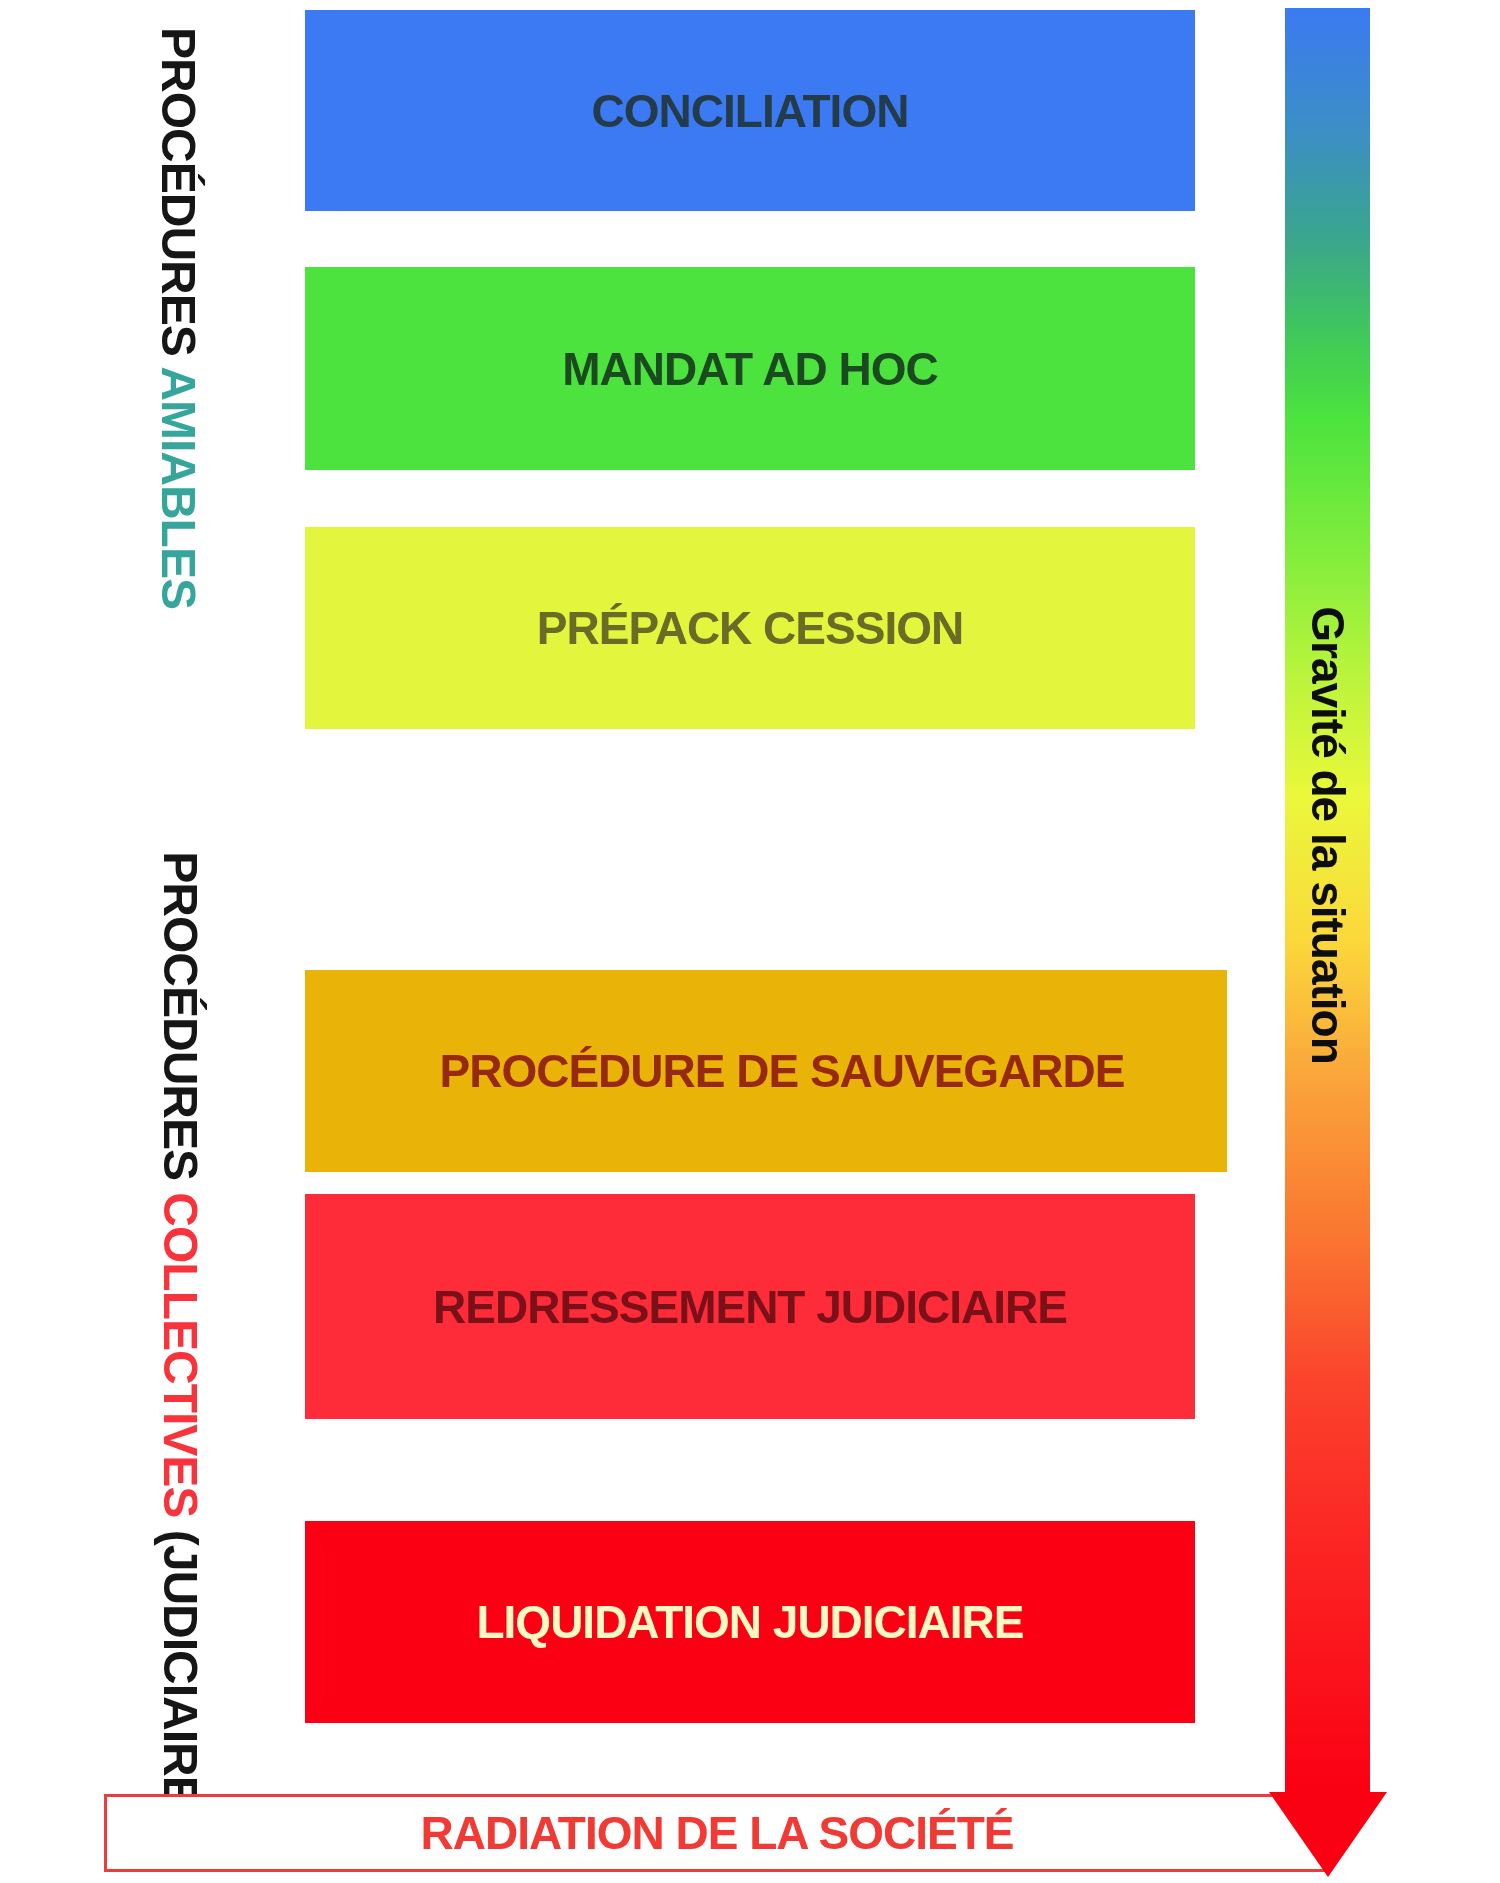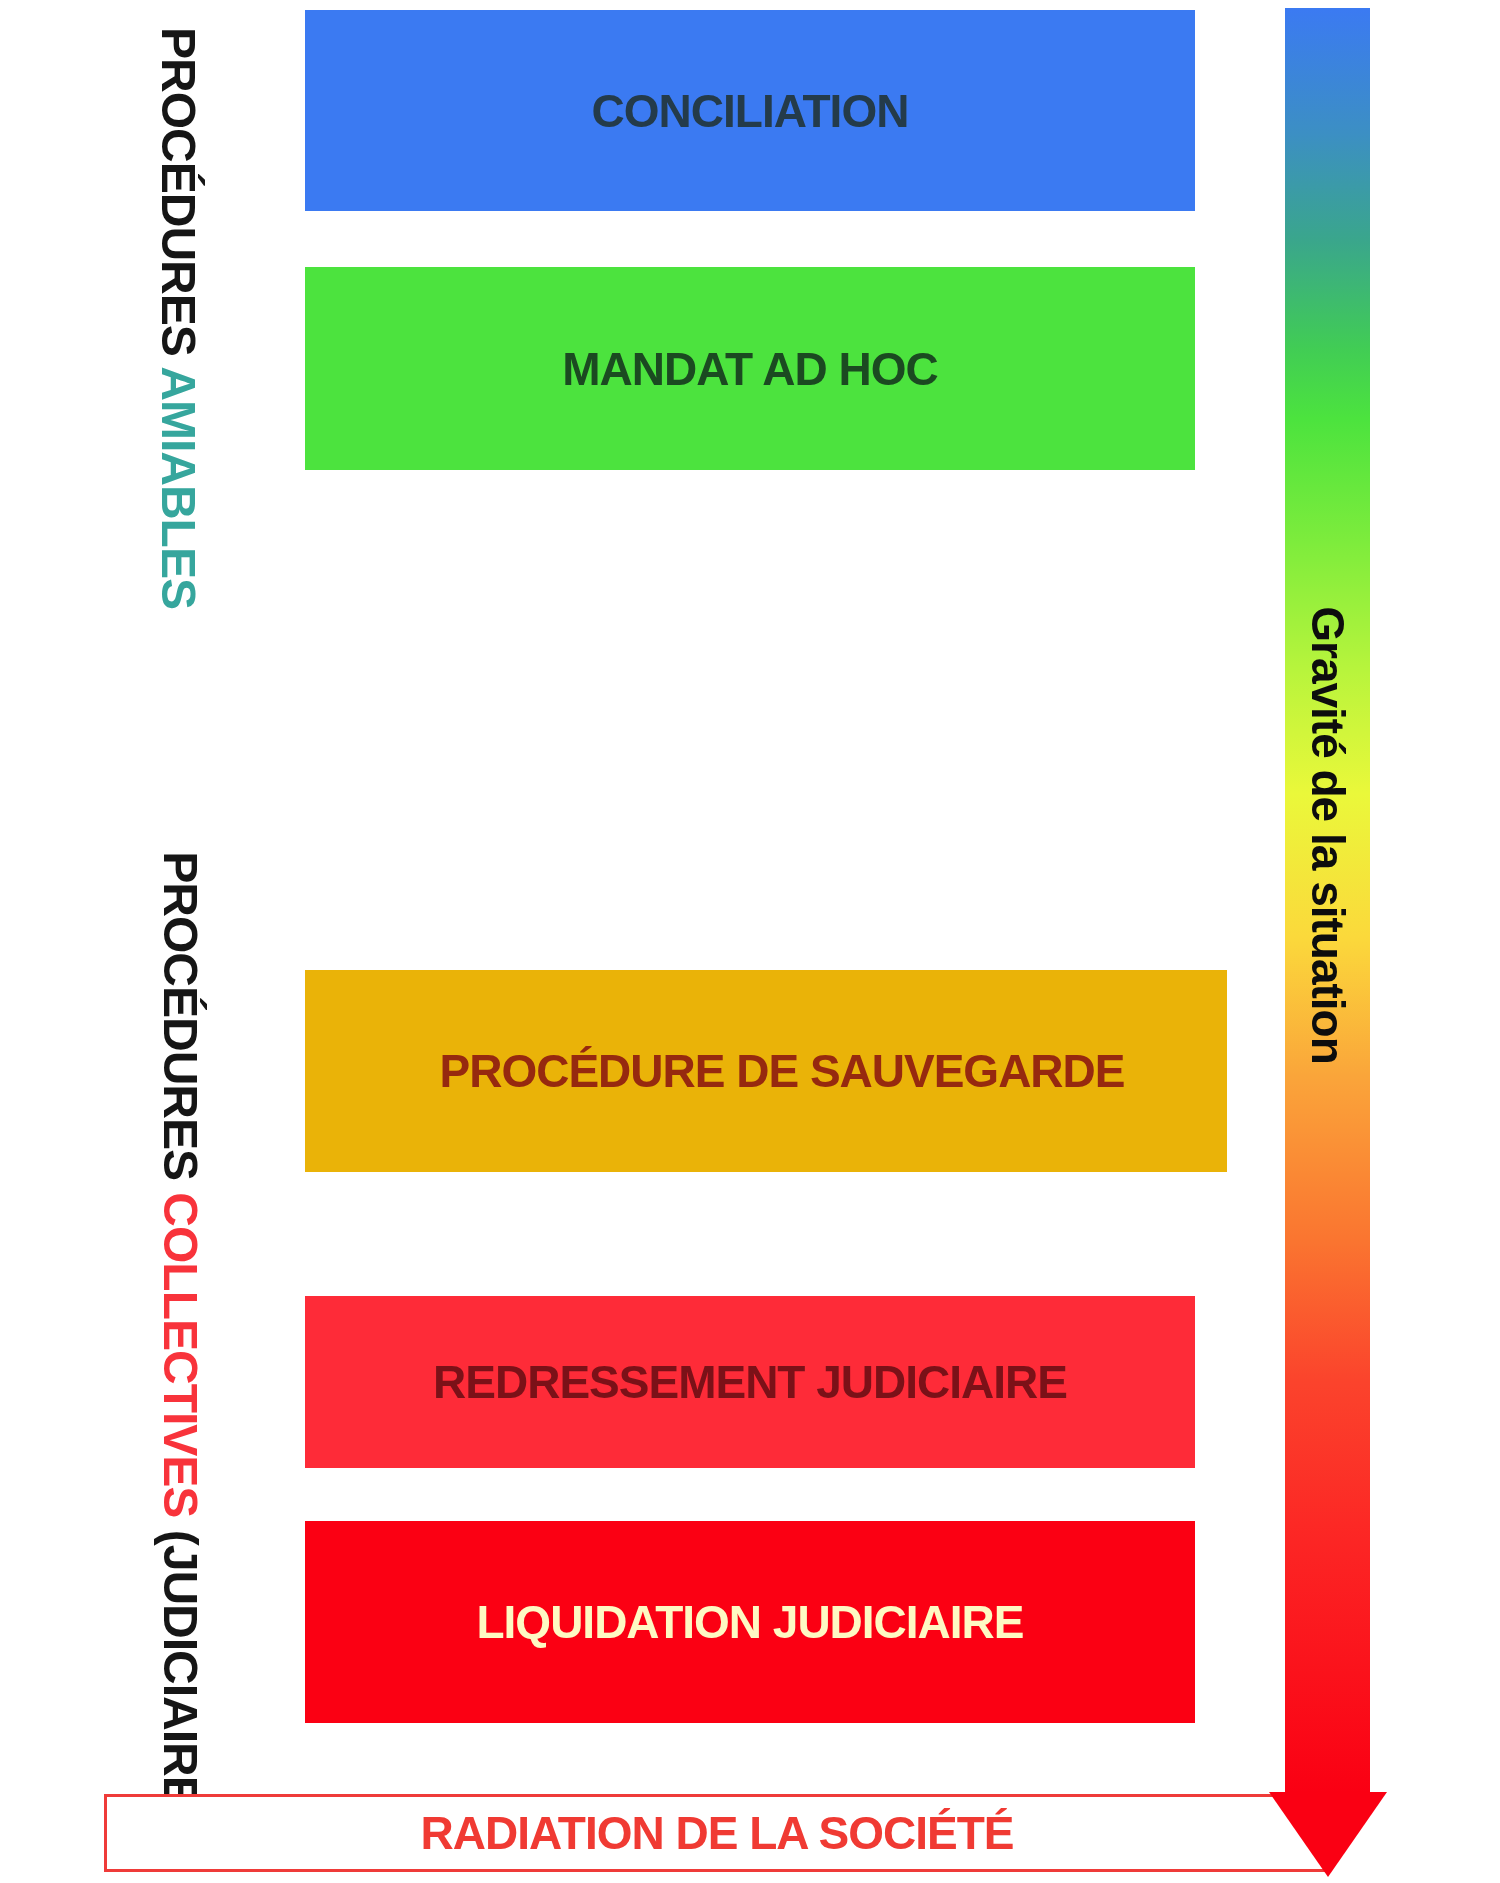--- a/index.html
+++ b/index.html
@@ -14,21 +14,21 @@
   .bar{
     position:absolute;left:305px;width:890px;
     display:flex;align-items:center;justify-content:center;
     font-weight:bold;font-size:46px;letter-spacing:-1px;
     white-space:nowrap;
   }
   .bar-conciliation {top:10px;  height:201px;background:#3b7af2;color:#243b4a;}
   .bar-mandat       {top:267px; height:203px;background:#4ce33e;color:#1b4a21;}
   .bar-prepack      {top:527px; height:202px;background:#e4f53e;color:#6b6b28;}
   .bar-sauvegarde   {top:970px; height:202px;background:#eab308;color:#96290f;padding-left:32px;}
-  .bar-redressement {top:1296px;height:172px;background:#fe2b38;color:#7b1118;}
+  .bar-redressement {top:1194px;height:225px;background:#fe2b38;color:#7b1118;}
   .bar-liquidation  {top:1521px;height:202px;background:#fb0013;color:#fef9c3;}
 
   
   .milestone{
     position:absolute;left:104px;
     background:#ffffff;border:3px solid #ef3b39;
     display:flex;align-items:center;justify-content:center;
     color:#f03a33;font-weight:bold;font-size:46px;letter-spacing:-1px;
     box-sizing:border-box;white-space:nowrap;
   }
@@ -99,20 +99,23 @@
     <span class="c-red">COLLECTIVES</span>
     <span>(JUDICIAIRES)</span>
   </div>
 
   <div class="bar bar-mandat">
     <span>MANDAT AD HOC</span>
   </div>
   <div class="bar bar-conciliation">
     <span>CONCILIATION</span>
   </div>
+  <div class="bar bar-prepack">
+    <span>PRÉPACK CESSION</span>
+  </div>
   <div class="bar bar-sauvegarde">
     <span>PROCÉDURE DE SAUVEGARDE</span>
   </div>
   <div class="bar bar-redressement">
     <span>REDRESSEMENT JUDICIAIRE</span>
   </div>
   <div class="bar bar-liquidation">
     <span>LIQUIDATION JUDICIAIRE</span>
   </div>
 

